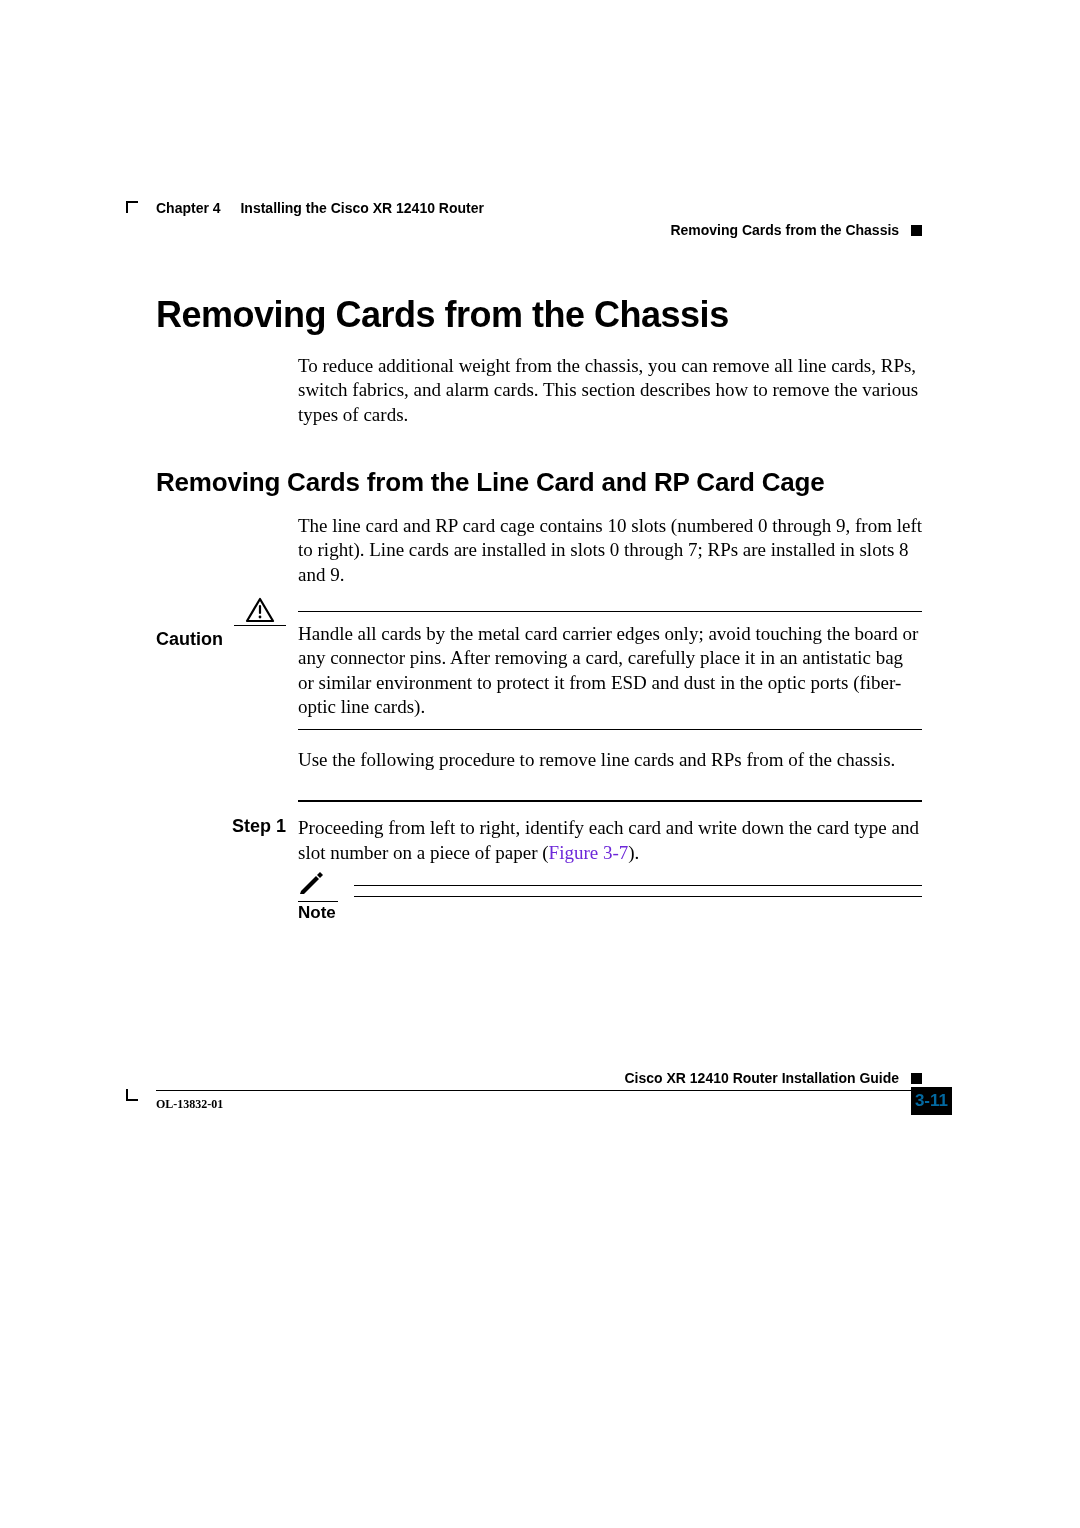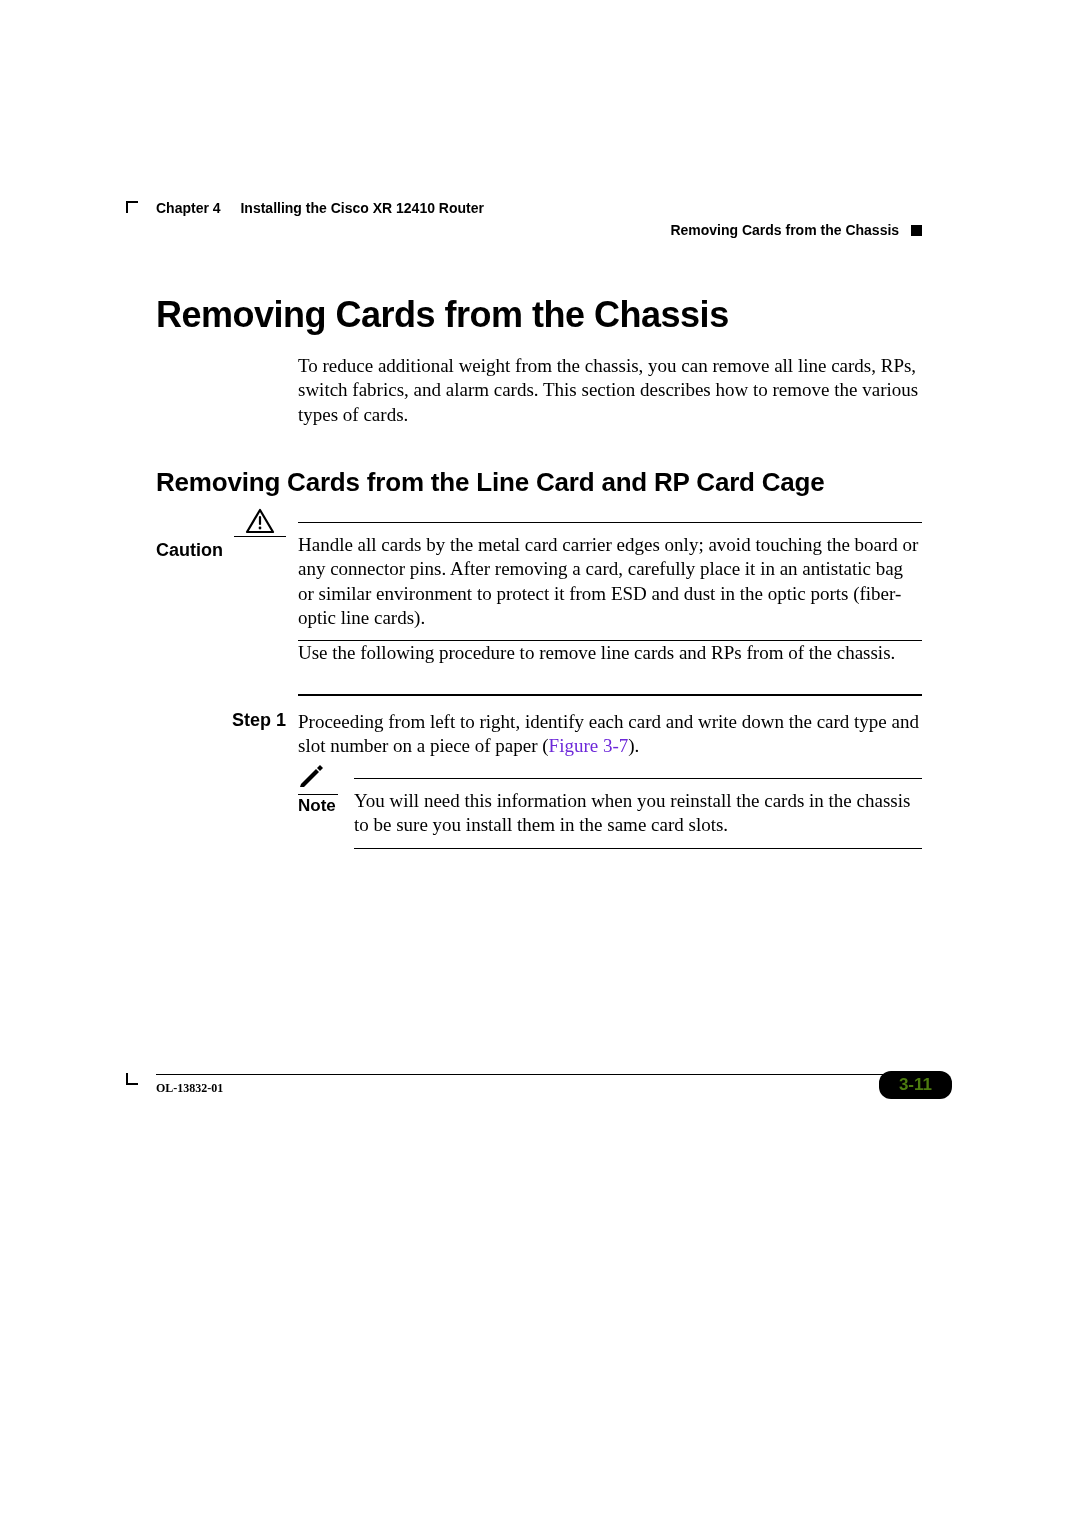--- a/index.html
+++ b/index.html
@@ -209,26 +209,25 @@
     width: 10px;
     height: 10px;
     border-left: 2px solid #000;
     border-bottom: 2px solid #000;
   }
   .page-num {
     position: absolute;
     right: -30px;
     top: -4px;
     background: #000;
-    color: #4d7c0f;
+    color: #0369a1;
     font-family: Arial, Helvetica, sans-serif;
     font-weight: bold;
     font-size: 17px;
-    padding: 4px 20px;
-    border-radius: 12px;
+    padding: 4px 4px;
   }
 </style>
 </head>
 <body>
 
 <div class="crop-tl"></div>
 
 <div class="page">
 
   <div class="running-head">
@@ -242,39 +241,40 @@
 
   <div class="h1">Removing Cards from the Chassis</div>
 
   <div class="body-col">
     <div class="para">To reduce additional weight from the chassis, you can remove all line cards, RPs, switch fabrics, and alarm cards. This section describes how to remove the various types of cards.</div>
   </div>
 
   <div class="h2">Removing Cards from the Line Card and RP Card Cage</div>
 
   <div class="body-col">
+    <div class="para">The line card and RP card cage contains 10 slots (numbered 0 through 9, from left to right). Line cards are installed in slots 0 through 7; RPs are installed in slots 8 and 9.</div>
 
     <div class="admon">
       <div class="admon-icon-wrap">
         <span class="admon-icon-caution">
           <svg width="30" height="26" viewBox="0 0 30 26">
             <path d="M15 2 L28 24 L2 24 Z" fill="none" stroke="#000" stroke-width="2.2" stroke-linejoin="round"></path>
             <line x1="15" y1="9" x2="15" y2="16" stroke="#000" stroke-width="2.2" stroke-linecap="round"></line>
             <circle cx="15" cy="20" r="1.4" fill="#000"></circle>
           </svg>
           <div class="rule"></div>
         </span>
       </div>
       <div class="admon-label caution">Caution</div>
       <div class="admon-rule-top"></div>
       <div class="para" style="margin-bottom:0">Handle all cards by the metal card carrier edges only; avoid touching the board or any connector pins. After removing a card, carefully place it in an antistatic bag or similar environment to protect it from ESD and dust in the optic ports (fiber-optic line cards).</div>
       <div class="admon-rule-bot"></div>
     </div>
 
-    <div class="para" style="">Use the following procedure to remove line cards and RPs from of the chassis.</div>
+    <div class="para" style="margin-top:18px">Use the following procedure to remove line cards and RPs from of the chassis.</div>
 
     <div class="thick-rule"></div>
 
     <div class="step">
       <div class="step-label">Step 1</div>
       <div class="para">
         <span>Proceeding from left to right, identify each card and write down the card type and slot number on a piece of paper (</span><span class="xref">Figure 3-7</span><span>).</span>
       </div>
 
       <div class="note-block">
@@ -283,28 +283,31 @@
             <svg width="26" height="24" viewBox="0 0 26 24">
               <path d="M3 20 L18 5 L21 8 L6 23 L2 23 Z" fill="#000"></path>
               <path d="M19 4 L22 1 L25 4 L22 7 Z" fill="#000"></path>
               <path d="M4 21 L7 21 L5 23 Z" fill="#000"></path>
             </svg>
           </span>
           <div class="rule"></div>
         </div>
         <div class="note-label">Note</div>
         <div class="admon-rule-top"></div>
-        <div class="para" style="margin-bottom:0">You will need this information when you reinstall the cards in the chassis to be sure you install them in the same card slots.</div>
         <div class="admon-rule-bot"></div>
       </div>
     </div>
 
   </div>
 
 </div>
 
 <div class="footer">
+  <div class="footer-guide">
+    <span>Cisco XR 12410 Router Installation Guide</span>
+    <span class="sq"></span>
+  </div>
   <div class="footer-row">
     <div class="crop-bl"></div>
     <div class="footer-doc">OL-13832-01</div>
     <div class="page-num">3-11</div>
   </div>
 </div>
 
 </body></html>

